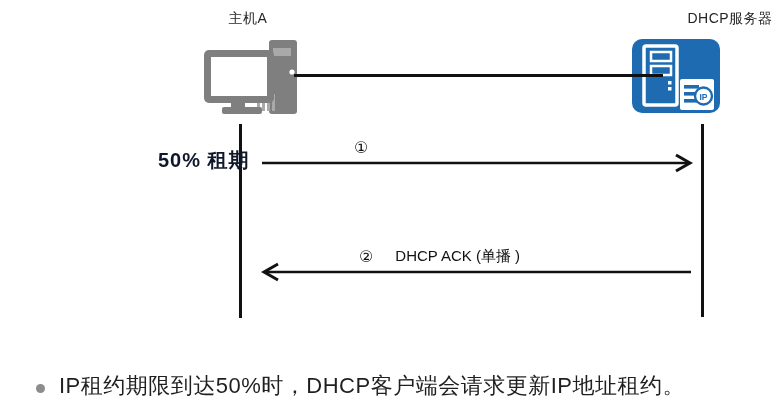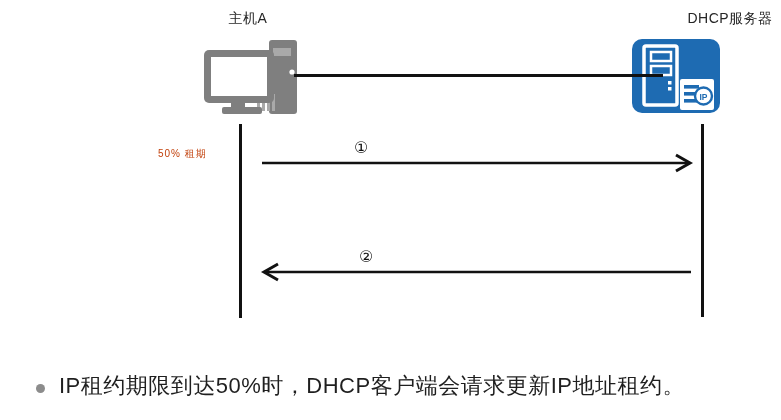--- a/index.html
+++ b/index.html
@@ -5,21 +5,21 @@
   html,body{margin:0;padding:0;}
   body{
     width:781px;height:420px;position:relative;background:#ffffff;
     font-family:"Liberation Sans","DejaVu Sans",sans-serif;
     color:#1f1f1f;overflow:hidden;
   }
   .abs{position:absolute;}
   .node-label{font-size:14px;color:#262626;text-align:center;letter-spacing:0.5px;}
   .lifeline{width:3px;background:#111;}
   .connector{height:3px;background:#111;}
-  .lease-label{font-size:10px;color:#c2410c;letter-spacing:1px;white-space:nowrap;}
+  .lease-label{font-size:20px;color:#0f172a;letter-spacing:1px;white-space:nowrap;font-weight:bold;}
   .msg-label{display:flex;align-items:center;font-size:15px;color:#111;white-space:nowrap;}
   .msg-marker{font-size:16px;margin-right:22px;}
   .note-row{display:flex;align-items:flex-start;}
   .note-bullet{width:9px;height:9px;border-radius:50%;background:#8c8c8c;margin-top:13px;}
   .note-text{font-size:22px;color:#1f1f1f;margin-left:14px;letter-spacing:0.5px;white-space:nowrap;}
   svg{display:block;}
 </style>
 </head>
 <body>
 
@@ -76,20 +76,21 @@
 </div>
 <div class="abs" style="left:260px;top:152px;">
   <svg width="436" height="22" viewBox="0 0 436 22" xmlns="http://www.w3.org/2000/svg">
     <line x1="2" y1="11" x2="428" y2="11" stroke="#111" stroke-width="2.6"></line>
     <path d="M416,3 L430,11 L416,19" fill="none" stroke="#111" stroke-width="3"></path>
   </svg>
 </div>
 
 <div class="abs msg-label" style="left:359px;top:247px;">
   <span class="msg-marker">②</span>
+  <span>DHCP ACK (单播 )</span>
 </div>
 <div class="abs" style="left:258px;top:261px;">
   <svg width="436" height="22" viewBox="0 0 436 22" xmlns="http://www.w3.org/2000/svg">
     <line x1="8" y1="11" x2="433" y2="11" stroke="#111" stroke-width="2.6"></line>
     <path d="M20,3 L6,11 L20,19" fill="none" stroke="#111" stroke-width="3"></path>
   </svg>
 </div>
 
 <div class="abs note-row" style="left:36px;top:371px;">
   <span class="note-bullet"></span>

